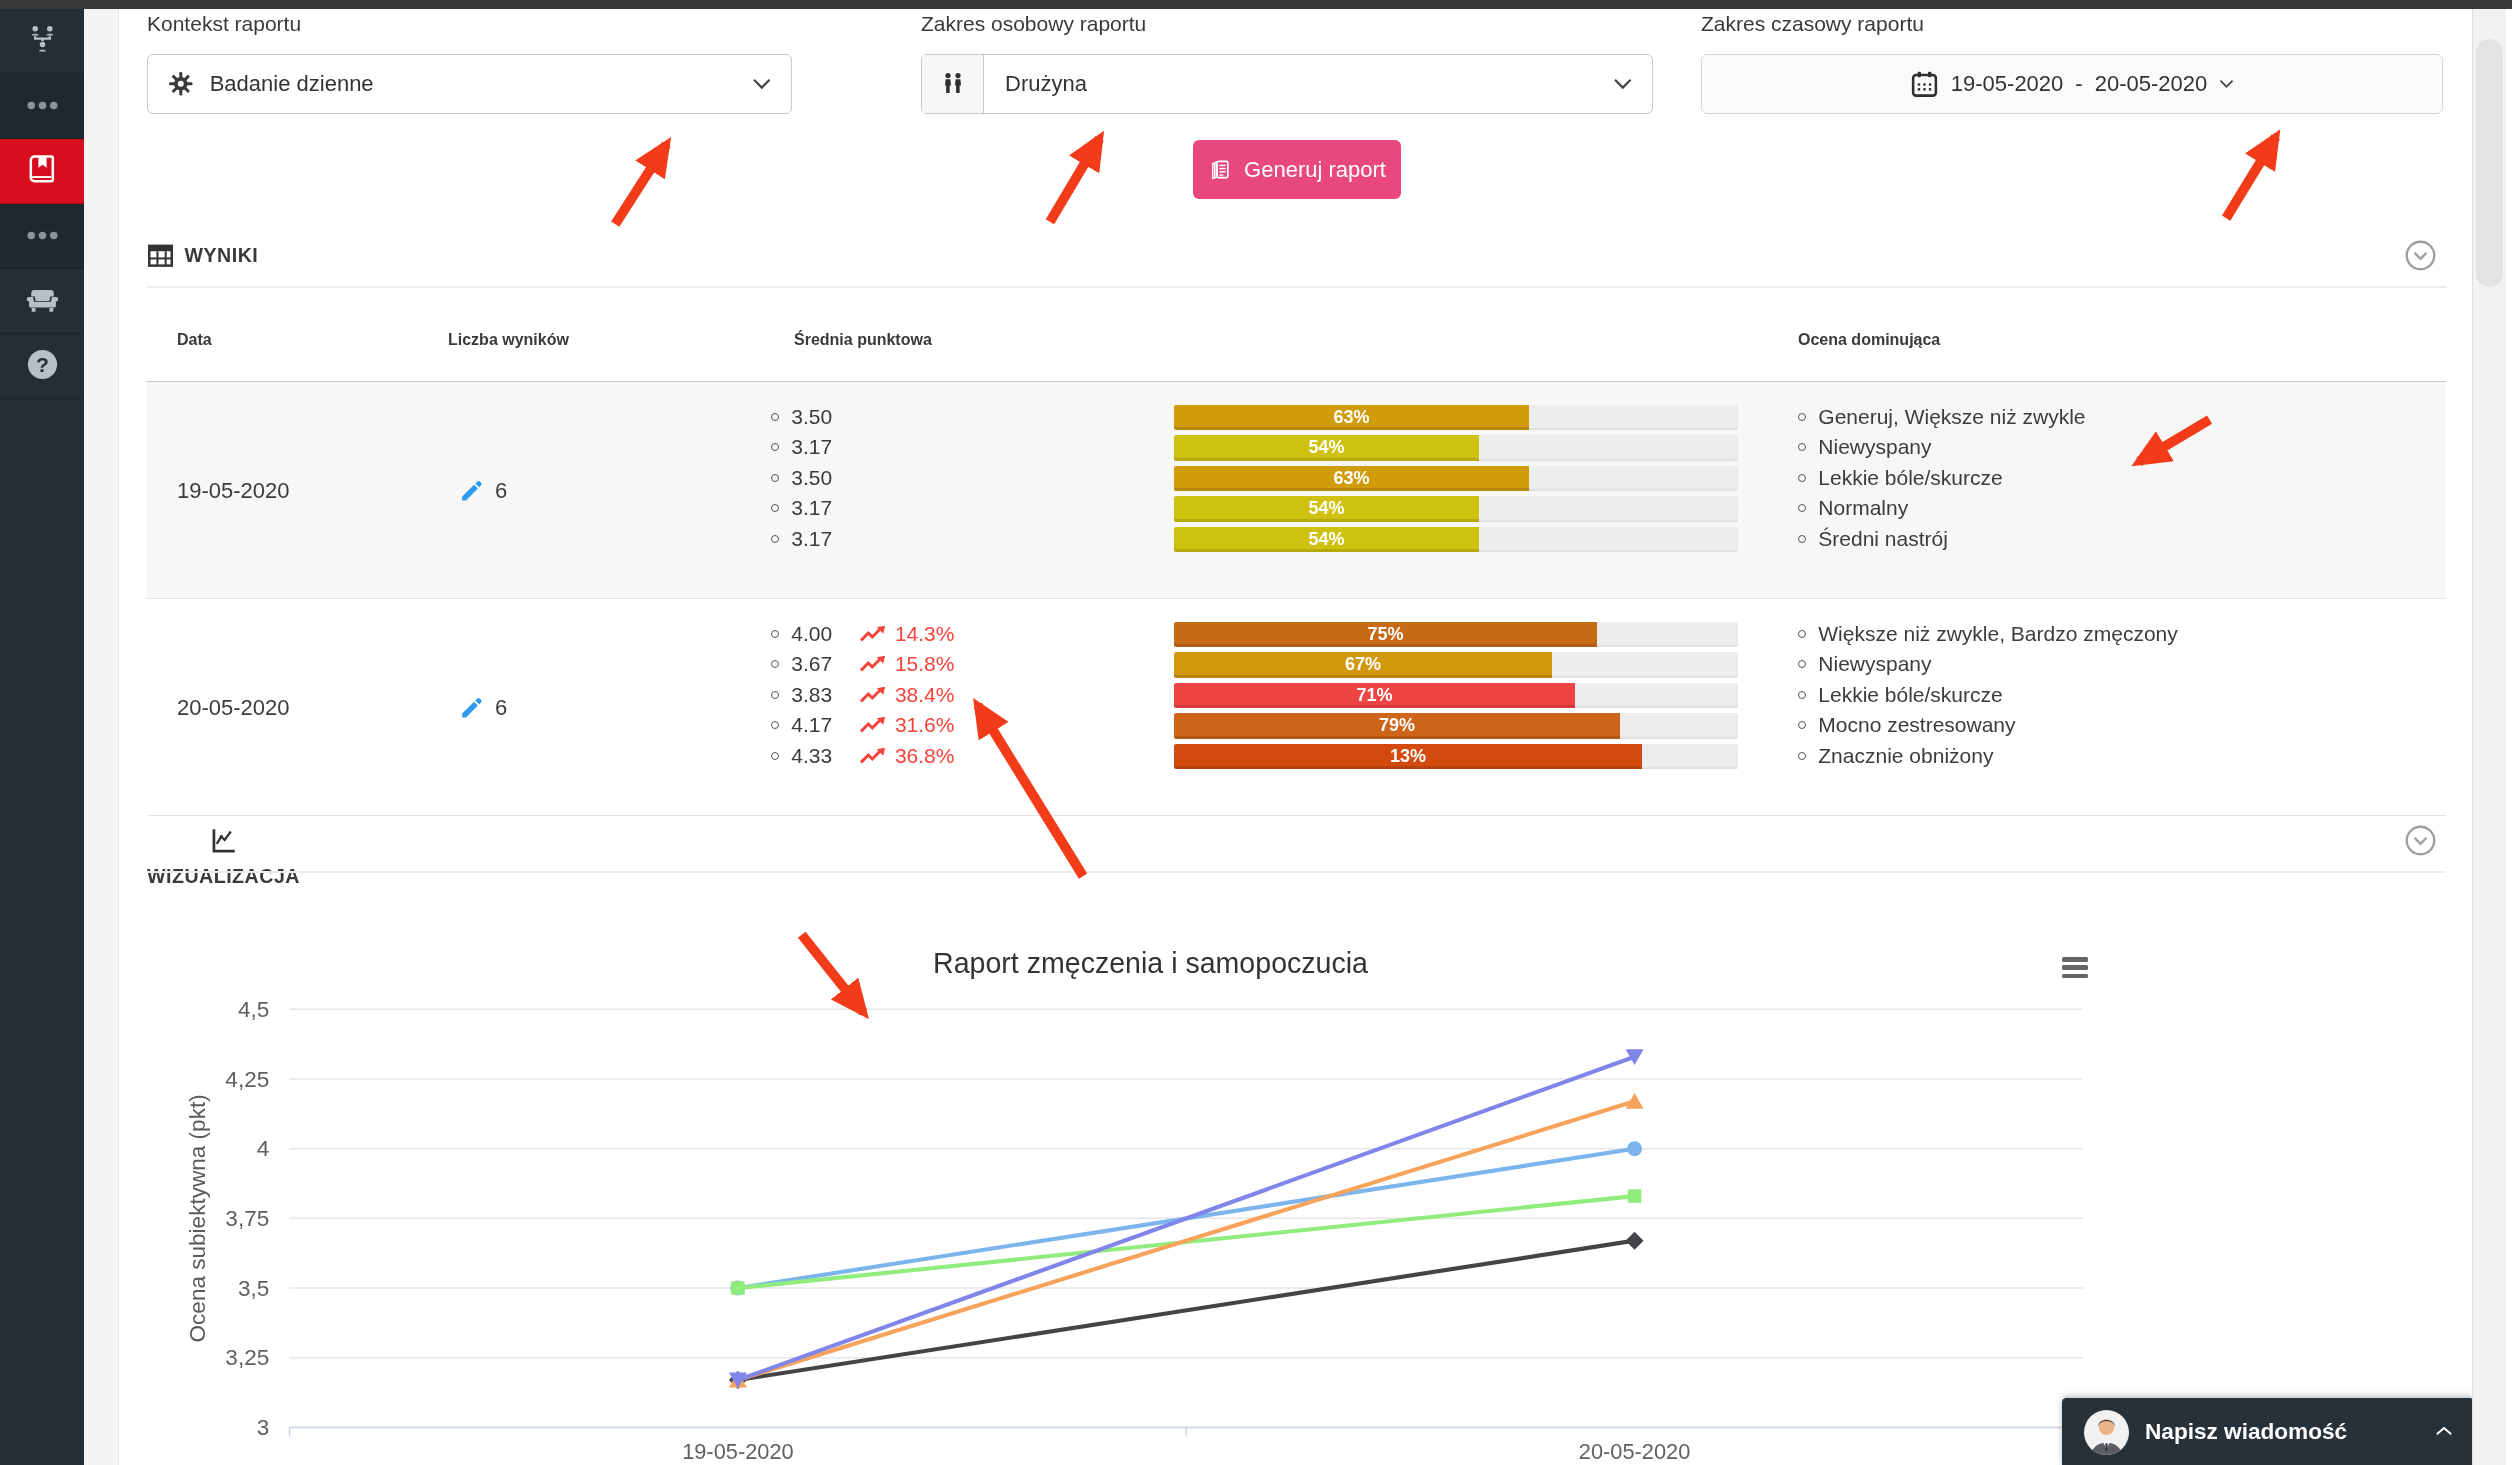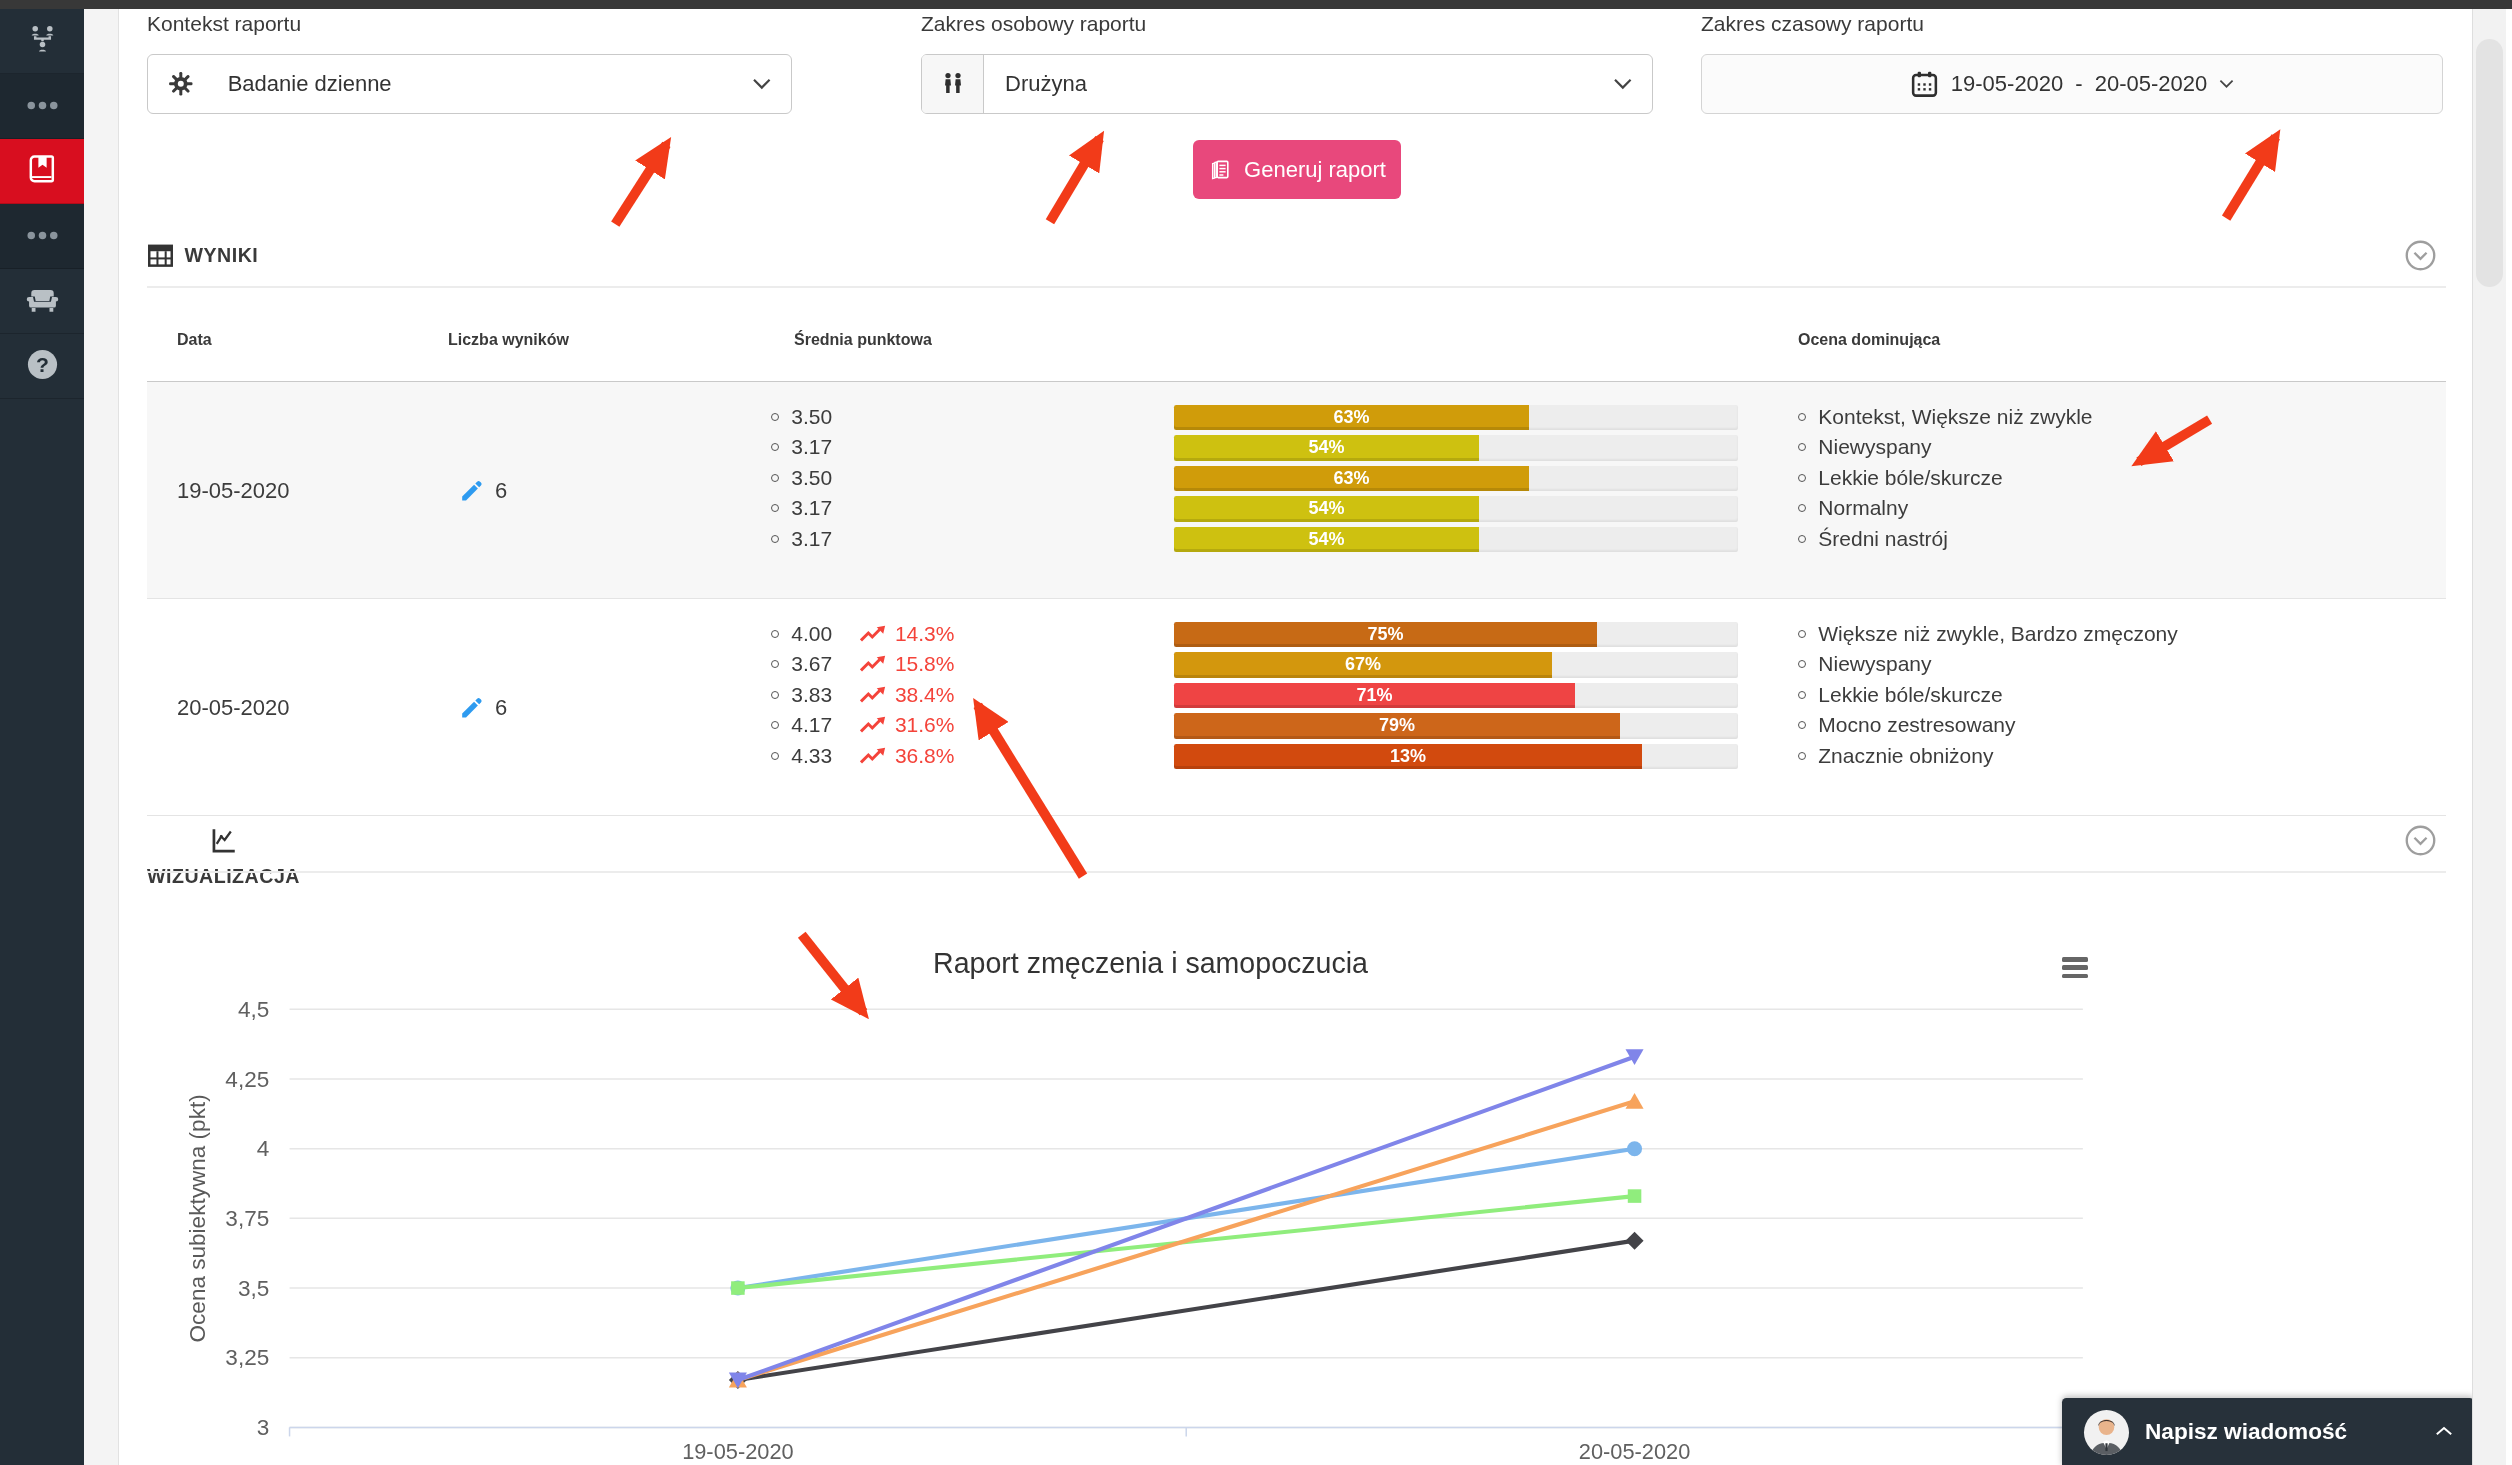--- a/index.html
+++ b/index.html
@@ -134,21 +134,21 @@
         <svg width="35" height="35" viewBox="0 0 24 24">
             <circle cx="12" cy="12" r="10" fill="#b9c0c5"></circle>
           <text x="12" y="17.2" text-anchor="middle" font-size="14.5" font-weight="bold" fill="#232e37" font-family="'Liberation Sans',sans-serif">?</text>
         </svg>
       </span>
     </div>
   </aside>
   <div class="gutter"></div>
 
   <div class="ctl-label" style="left:147px;top:12px;">Kontekst raportu</div>
-  <div class="select" style="left:147px;top:54px;width:645px;gap:18px;">
+  <div class="select" style="left:147px;top:54px;width:645px;">
     <span style="display:flex;margin-right:16.5px;">
       <svg width="25.6" height="25.6" viewBox="0 0 24 24">
           <g fill="#3a3a3a">
         <rect x="10.6" y="1" width="2.8" height="22" rx="1.2"></rect>
         <rect x="10.6" y="1" width="2.8" height="22" rx="1.2" transform="rotate(45 12 12)"></rect>
         <rect x="10.6" y="1" width="2.8" height="22" rx="1.2" transform="rotate(90 12 12)"></rect>
         <rect x="10.6" y="1" width="2.8" height="22" rx="1.2" transform="rotate(135 12 12)"></rect>
         <circle cx="12" cy="12" r="6.4"></circle>
           </g>
           <circle cx="12" cy="12" r="2.8" fill="#fff"></circle>
@@ -307,21 +307,21 @@
           </div>
           <div class="bar-track">
             <div class="bar-fill" style="width: 305px; background: rgb(206, 193, 16);">
               <div class="bar-label">54%</div>
             </div>
           </div>
         </div>
         <div class="dominant">
           <div class="dom-line">
             <span class="bullet"></span>
-            <span>Kontekst, Większe niż zwykle</span>
+            <span>Generuj, Większe niż zwykle</span>
           </div>
           <div class="dom-line">
             <span class="bullet"></span>
             <span>Niewyspany</span>
           </div>
           <div class="dom-line">
             <span class="bullet"></span>
             <span>Lekkie bóle/skurcze</span>
           </div>
           <div class="dom-line">

